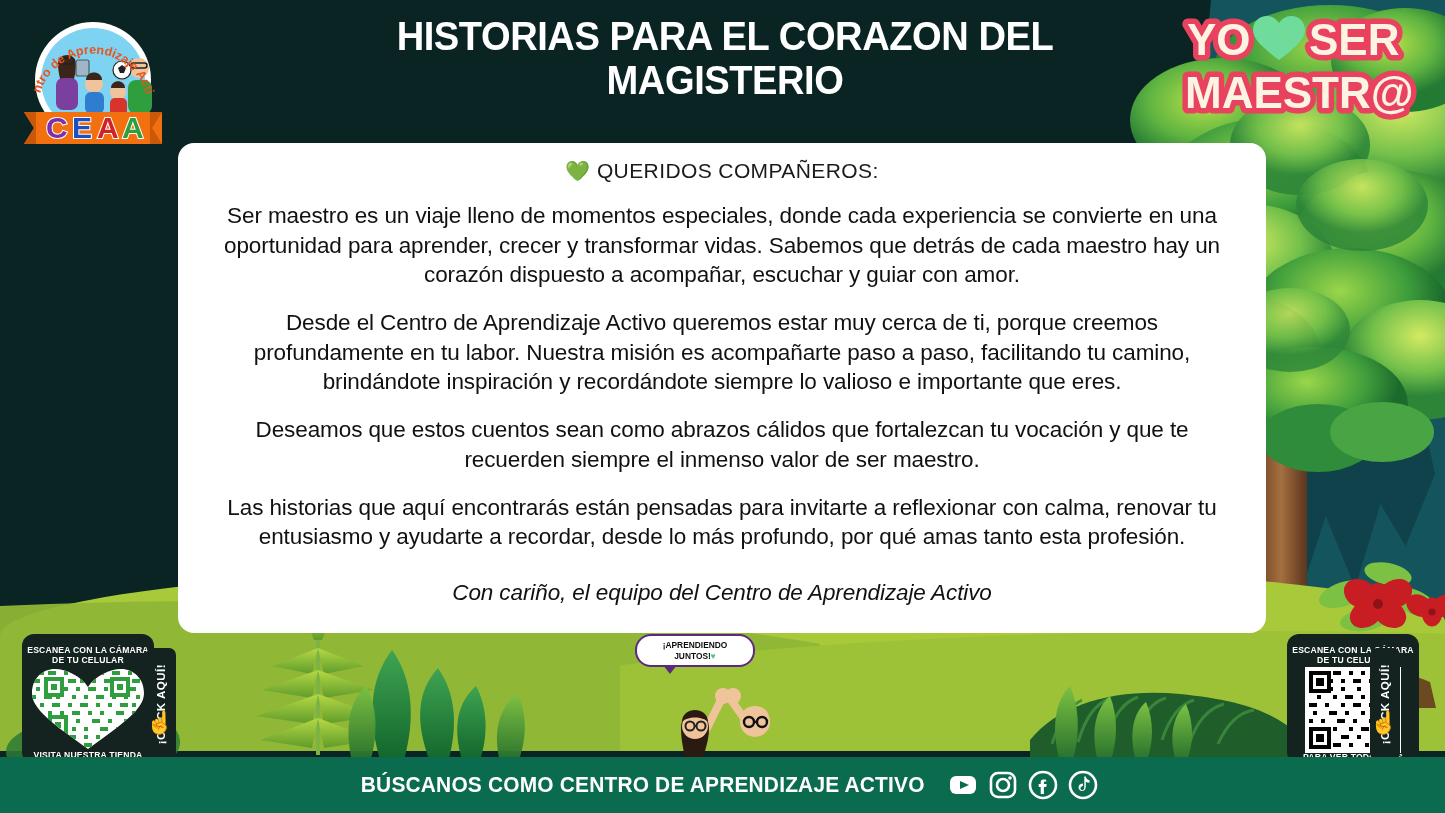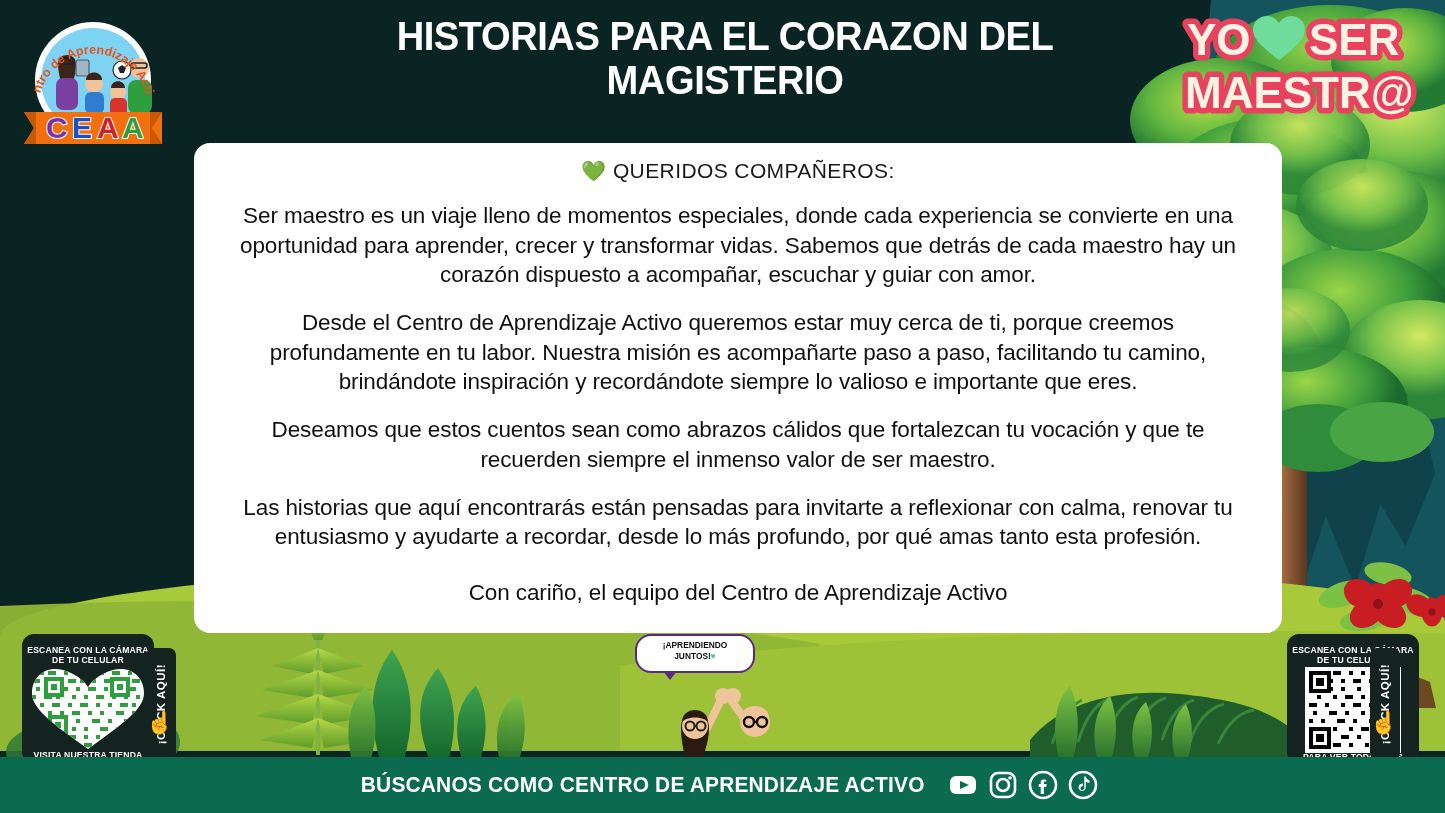--- a/index.html
+++ b/index.html
@@ -77,33 +77,32 @@
   .badge-yo {
     position:absolute; right:18px; top:10px; width:250px; height:110px;
   }
 
   
   .card {
     position:absolute; left:178px; top:143px; width:1088px; height:490px;
     background:#ffffff; border-radius:16px;
     padding:16px 38px 10px 38px;
     overflow:hidden;
-    margin-left:16px;
   }
   .card-head {
     text-align:center; font-size:21px; color:#1a1a1a; letter-spacing:.4px;
     margin-bottom:4px; white-space:nowrap;
   }
   .card-head .hrt { color:#3ecf7c; font-size:20px; }
   .card p {
     text-align:center; color:#111111;
     font-size:22.5px; line-height:1.32; margin-top:18px;
     letter-spacing:-.1px;
   }
-  .card p.sig { margin-top:26px; }
+  .card p.sig { margin-top:26px;font-style:italic; }
 
   
   .qrbox {
     position:absolute; background:#14231f; border-radius:12px;
     width:132px; color:#fff; text-align:center;
     padding:12px 4px 4px 4px;
   }
   .qrbox .cap-top { font-size:8.6px; font-weight:bold; line-height:1.15; letter-spacing:.2px; }
   .qrbox .cap-bot { font-size:8.6px; font-weight:bold; line-height:1.15; letter-spacing:.2px; }
   .qr-left  { left:22px;  top:634px; height:130px; }
@@ -120,21 +119,21 @@
   .tab-right { left:1370px; top:648px; }
   .hand { position:absolute; font-size:22px; line-height:1; }
   .hand-left  { left:146px; top:712px; }
   .hand-right { left:1370px; top:712px; }
 
   
   .teachers { position:absolute; left:645px; top:638px; width:160px; height:128px; }
   .bubble {
     position:absolute; left:-10px; top:-4px; width:120px;
     background:#ffffff; border:2px solid #5b2a7e; border-radius:16px;
-    text-align:center; padding:4px 4px 10px 4px;
+    text-align:center; padding:4px 4px 4px 4px;
     font-size:8.4px; font-weight:bold; color:#0d0d0d; line-height:1.25;
   }
   .bubble:after{
     content:""; position:absolute; left:26px; bottom:-9px;
     border-left:7px solid transparent; border-right:7px solid transparent;
     border-top:9px solid #5b2a7e;
   }
   .bubble .bh { color:#3ecf7c; }
 
   

